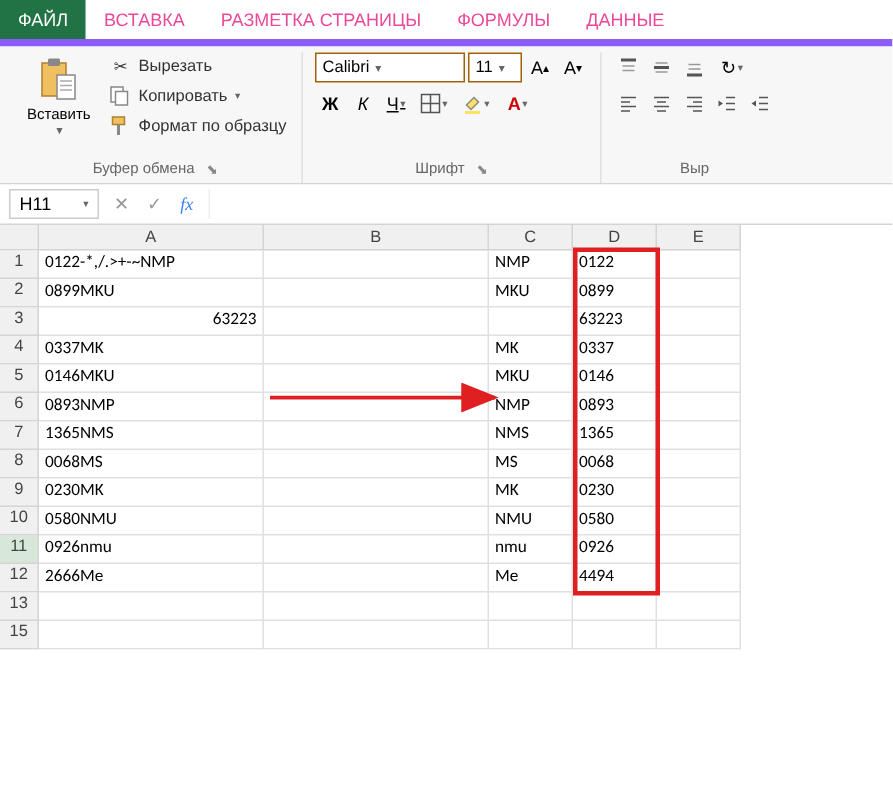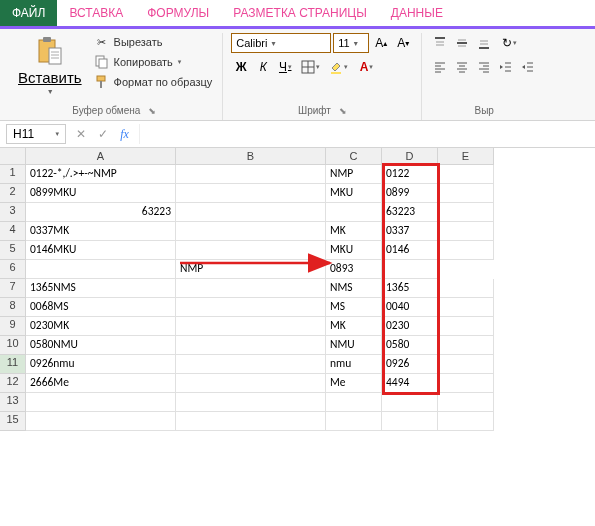--- a/index.html
+++ b/index.html
@@ -1,29 +1,29 @@
 <!DOCTYPE html>
 <html><head>
 <meta charset="utf-8">
 <style>
 * { box-sizing: border-box; margin: 0; padding: 0; }
 body { font-family: "Segoe UI", Arial, sans-serif; font-size: 12px; background: #fff; width: 595px; }
-.ribbon-tabs { display: flex; align-items: stretch; background: #fff; border-bottom: 3px solid #8b5cf6; }
+.ribbon-tabs { display: flex; align-items: stretch; background: #fff; border-bottom: 5px solid #8b5cf6; }
 .tab { padding: 6px 12px; font-size: 12px; color: #ec4899; cursor: pointer; text-transform: uppercase; }
 .tab.file { background: #217346; color: #fff; }
 .tab.active { border: 1px solid #d4d4d4; border-bottom: 1px solid #fff; margin-bottom: -1px; color: #217346; }
 .ribbon { display: flex; background: #f7f7f7; border-bottom: 1px solid #d4d4d4; padding: 4px 6px 0 6px; }
 .group { display: flex; flex-direction: column; align-items: center; padding: 0 8px; border-right: 1px solid #e0e0e0; }
 .group:last-child { border-right: none; }
 .group-body { display: flex; align-items: flex-start; gap: 6px; min-height: 70px; }
 .group-label { font-size: 10px; color: #666; padding: 2px 0 4px 0; justify-content: flex-end; }
 .vstack { display: flex; flex-direction: column; gap: 2px; }
 .hstack { display: flex; align-items: center; gap: 2px; }
 .btn-big { display: flex; flex-direction: column; align-items: center; gap: 2px; padding: 2px 4px; cursor: pointer; }
-.btn-big .lbl { font-size: 15px; text-decoration: underline; }
+.btn-big .lbl { font-size: 10px; }
 .small-btn { display: flex; align-items: center; gap: 4px; font-size: 11px; padding: 1px 2px; cursor: pointer; color: #333; }
 .icon { width: 16px; height: 16px; display: inline-flex; align-items: center; justify-content: center; }
 .icon-big { width: 28px; height: 32px; }
 .select { border: 1px solid #a16207; background: #fff; font-size: 11px; padding: 1px 4px; height: 20px; display: flex; align-items: center; gap: 4px; cursor: pointer; }
 .select .caret { font-size: 8px; color: #666; }
 .tool-row { display: flex; gap: 2px; }
 .tool-cell { width: 20px; height: 20px; border: 1px solid transparent; display: flex; align-items: center; justify-content: center; font-size: 12px; cursor: pointer; }
 .tool-cell.b { font-weight: bold; }
 .tool-cell.i { font-style: italic; }
 .caret-sm { font-size: 7px; color: #666; margin-left: 1px; }
@@ -41,22 +41,22 @@
 .highlight-box { position: absolute; border: 3px solid #e02020; pointer-events: none; }
 svg.arrow { position: absolute; pointer-events: none; }
 .grid-wrap { position: relative; }
 </style>
 </head>
 <body>
 
 <div class="ribbon-tabs">
   <div class="tab file">ФАЙЛ</div>
   <div class="tab">ВСТАВКА</div>
+  <div class="tab">РАЗМЕТКА СТРАНИЦЫ</div>
   <div class="tab">ФОРМУЛЫ</div>
-  <div class="tab">РАЗМЕТКА СТРАНИЦЫ</div>
   <div class="tab">ДАННЫЕ</div>
 </div>
 
 <div class="ribbon">
   <div class="group">
     <div class="group-body">
       <div class="btn-big">
         <span class="icon icon-big">
           <svg width="26" height="30" viewBox="0 0 26 30">
               <rect x="2" y="4" width="16" height="22" fill="#f0c060" stroke="#b08030"></rect>
@@ -281,39 +281,40 @@
       <div class="grid">
         <div class="rh">5</div>
         <div class="cell">0146MKU</div>
         <div class="cell"></div>
         <div class="cell">MKU</div>
         <div class="cell">0146</div>
         <div class="cell"></div>
       </div>
       <div class="grid">
         <div class="rh">6</div>
+        <div class="cell">0893NMP</div>
         <div class="cell"></div>
         <div class="cell">NMP</div>
         <div class="cell">0893</div>
         <div class="cell"></div>
       </div>
       <div class="grid">
         <div class="rh">7</div>
         <div class="cell">1365NMS</div>
         <div class="cell"></div>
         <div class="cell">NMS</div>
         <div class="cell">1365</div>
         <div class="cell"></div>
       </div>
       <div class="grid">
         <div class="rh">8</div>
         <div class="cell">0068MS</div>
         <div class="cell"></div>
         <div class="cell">MS</div>
-        <div class="cell">0040</div>
+        <div class="cell">0068</div>
         <div class="cell"></div>
       </div>
       <div class="grid">
         <div class="rh">9</div>
         <div class="cell">0230MK</div>
         <div class="cell"></div>
         <div class="cell">MK</div>
         <div class="cell">0230</div>
         <div class="cell"></div>
       </div>

